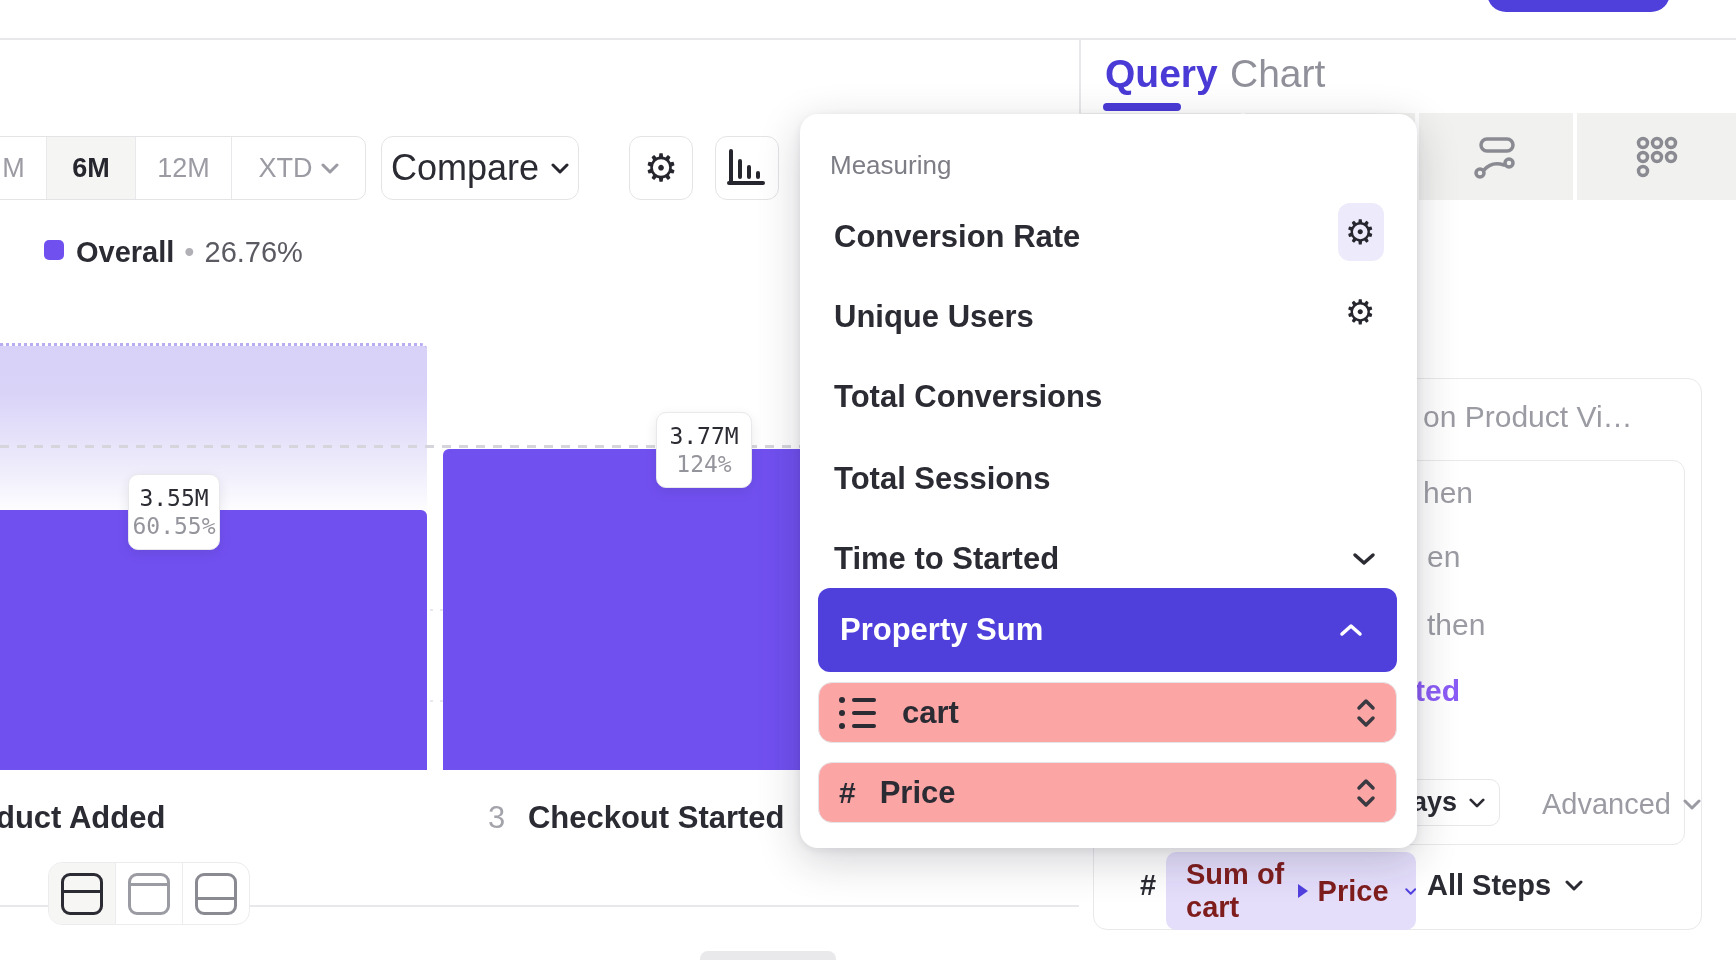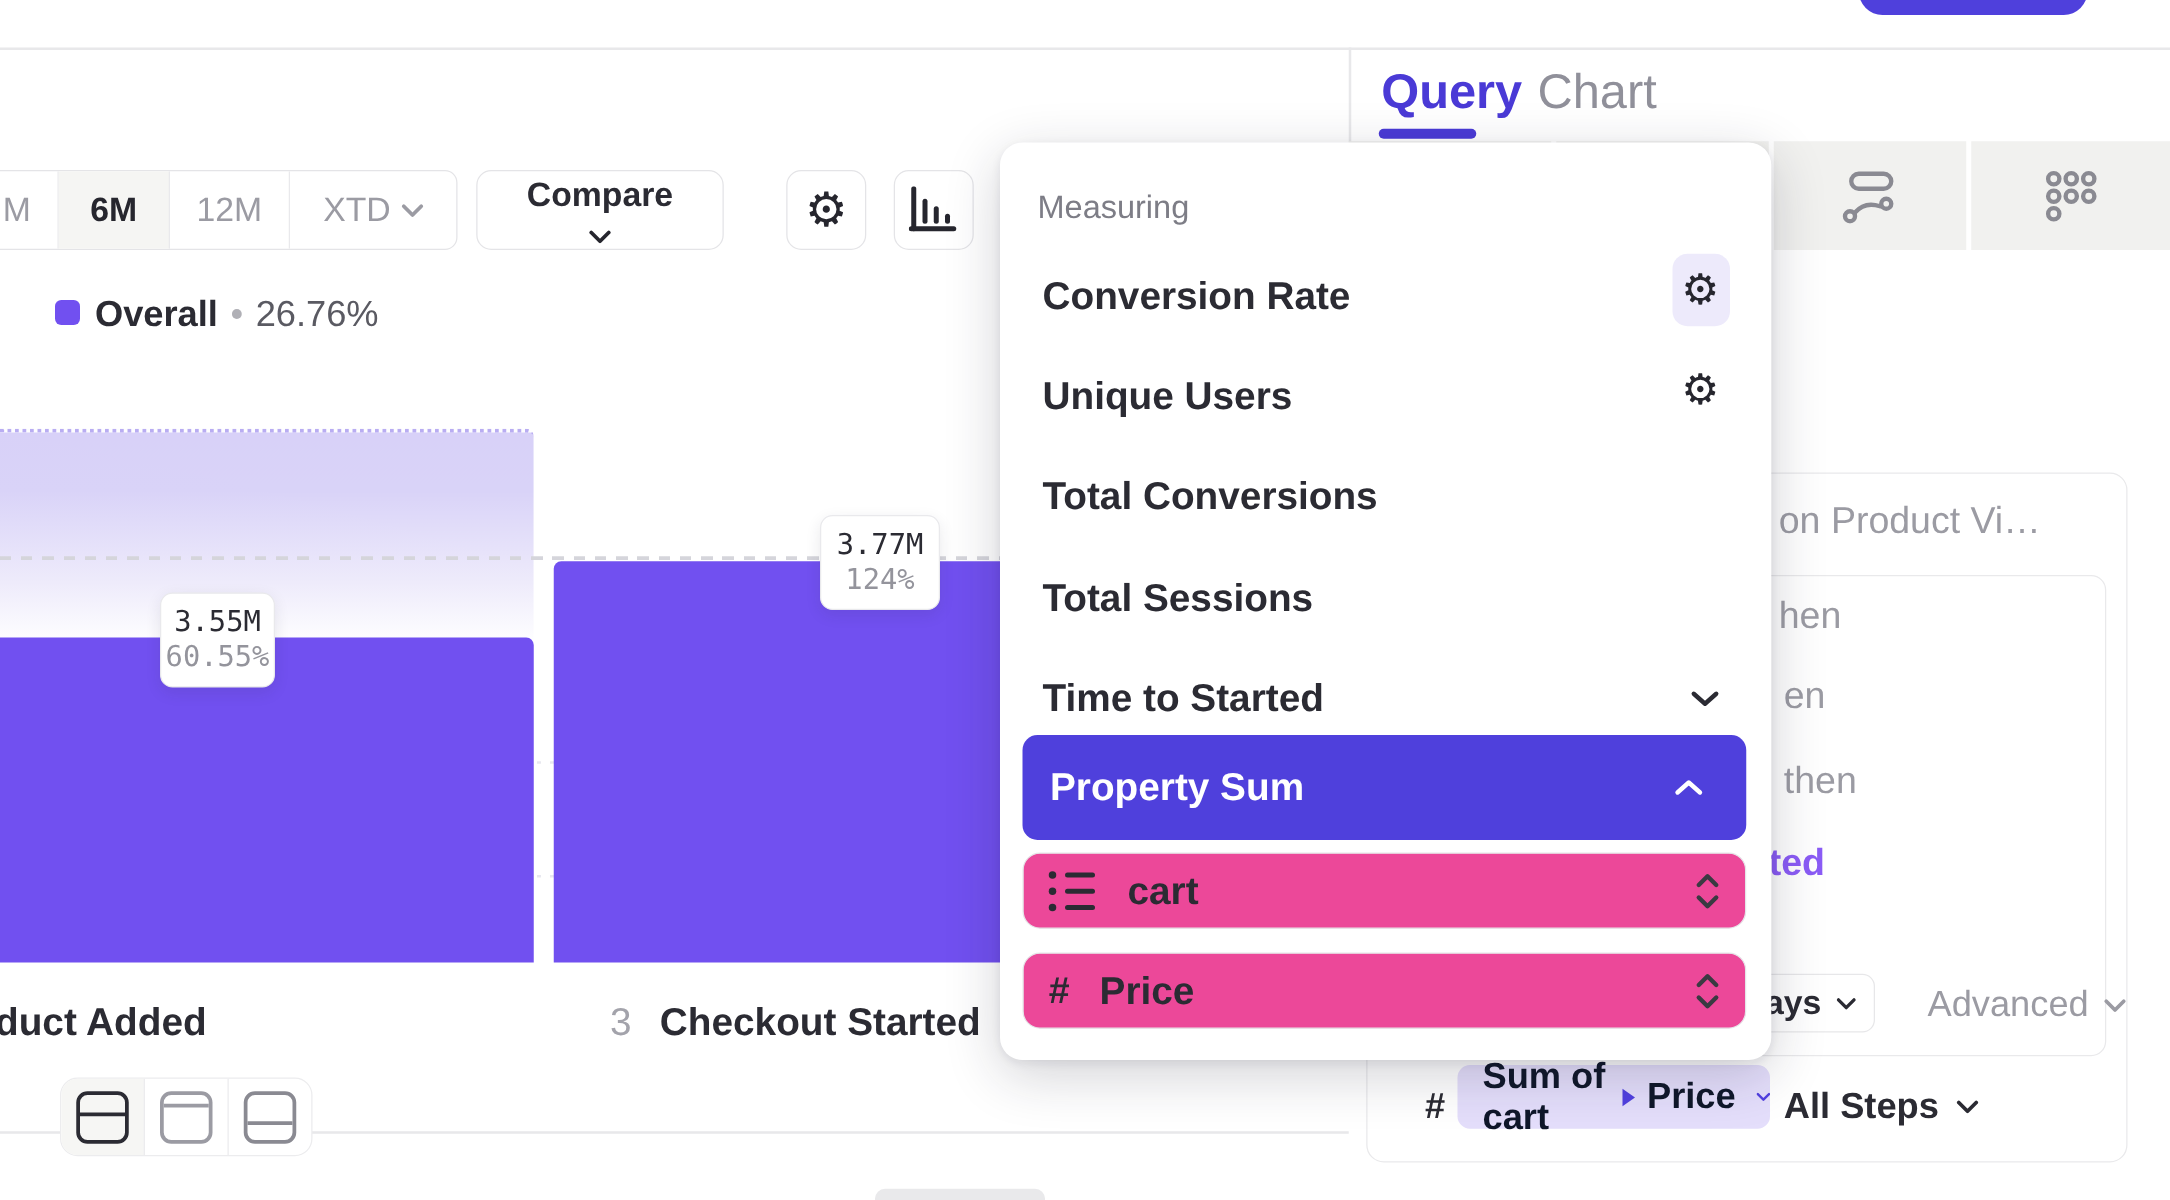--- a/index.html
+++ b/index.html
@@ -53,37 +53,37 @@
   .lay::after{content:"";position:absolute;left:0;right:0;height:3.5px;background:currentColor;}
   .lay.mid::after{top:14px;}
   .lay.top::after{top:7px;}
   .lay.bot::after{top:21px;}
 
   
   .tab{font-size:39px;}
   .cells .cc{position:absolute;top:113px;height:87px;background:#f1f1ef;}
   .card{border:1.5px solid #e9e9eb;border-radius:14px;background:#fff;}
   .frag{font-size:30px;color:#9b9ba3;font-weight:500;white-space:nowrap;}
-  .chip{left:1166px;top:852px;width:250px;height:51px;border-radius:10px;background:#e4defb;
+  .chip{left:1166px;top:852px;width:250px;height:78px;border-radius:10px;background:#e4defb;
         display:flex;align-items:center;gap:10px;padding-left:20px;box-sizing:border-box;
-        font-size:29px;font-weight:600;color:#0f172a;}
+        font-size:29px;font-weight:600;color:#7f1d1d;}
   .tri{width:0;height:0;border-left:10px solid #5140e0;border-top:7px solid transparent;
        border-bottom:7px solid transparent;}
 
   
   .dd{left:800px;top:114px;width:617px;height:734px;background:#fff;border-radius:18px;
       box-shadow:0 12px 44px rgba(30,30,50,.20),0 2px 8px rgba(30,30,50,.08);z-index:50;}
   .dd .title{left:30px;top:36px;font-size:26px;font-weight:500;color:#7d7d86;}
   .dd .row{left:34px;font-size:31px;font-weight:600;color:#2b2b33;white-space:nowrap;}
   .gearbg{left:538px;top:89px;width:46px;height:58px;border-radius:12px;background:#edeafb;}
   .psbtn{left:18px;top:474px;width:579px;height:84px;border-radius:12px;background:#4f40dc;
          display:flex;align-items:center;color:#fff;font-size:31px;font-weight:600;
          padding-left:22px;box-sizing:border-box;}
   .inp{left:18px;width:579px;height:61px;border:1.5px solid #e5e5e8;border-radius:14px;
-       background:#ec4899;display:flex;align-items:center;box-sizing:border-box;padding:0 20px;
+       background:#fca5a5;display:flex;align-items:center;box-sizing:border-box;padding:0 20px;
        font-size:31px;font-weight:600;color:#2b2b33;}
   .listic{display:flex;flex-direction:column;gap:7px;margin-right:26px;}
   .listic .r{display:flex;align-items:center;gap:7px;}
   .listic .d{width:6px;height:6px;border-radius:50%;background:#2b2b33;}
   .listic .l{width:24px;height:4px;border-radius:2px;background:#2b2b33;}
   .hash{font-weight:700;font-size:30px;margin-right:24px;}
   .spacer{flex:1;}
   .daysbtn{left:1372px;top:779px;width:128px;height:47px;border:1.5px solid #e7e7e9;border-radius:10px;
            background:#fff;display:flex;align-items:center;justify-content:flex-end;gap:12px;
            padding-right:14px;box-sizing:border-box;font-size:27px;font-weight:600;color:#2b2b33;}
@@ -108,21 +108,21 @@
       <span>12M</span>
     </div>
     <div class="cell" style="width:133px;">
       <span>XTD</span>
       <svg class="chev" width="18" height="11" viewBox="0 0 18 11">
           <polyline points="2,2 9,9 16,2" fill="none" stroke="#9b9ba3" stroke-width="3" stroke-linecap="round" stroke-linejoin="round"></polyline>
         </svg>
     </div>
   </div>
 
-  <div class="abs btn" style="left:381px;top:136px;width:196px;height:62px;font-size:27px;font-weight:700;flex-direction:column;">
+  <div class="abs btn" style="left:381px;top:136px;width:196px;height:62px;font-size:36px;font-weight:400;">
     <span>Compare</span>
     <svg class="chev" width="18" height="11" viewBox="0 0 18 11">
         <polyline points="2,2 9,9 16,2" fill="none" stroke="#26262e" stroke-width="3" stroke-linecap="round" stroke-linejoin="round"></polyline>
       </svg>
   </div>
 
   <div class="abs btn" style="left:629px;top:136px;width:62px;height:62px;">
     <span class="gear">⚙</span>
   </div>
 

